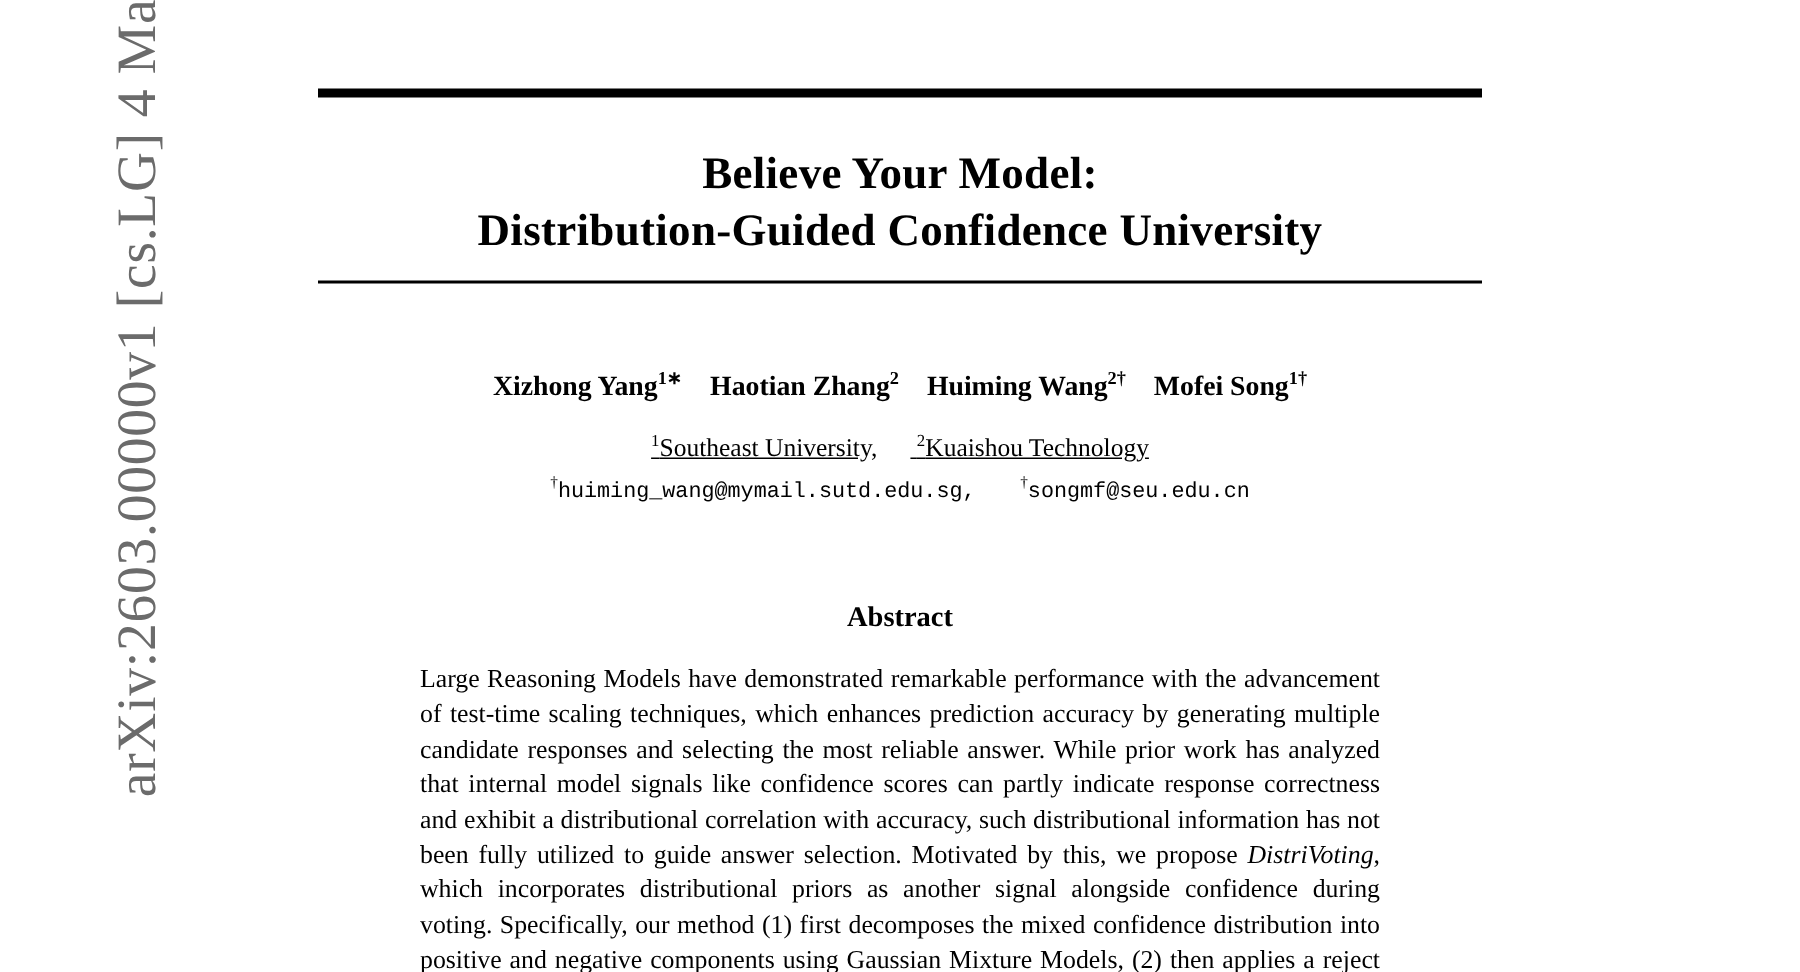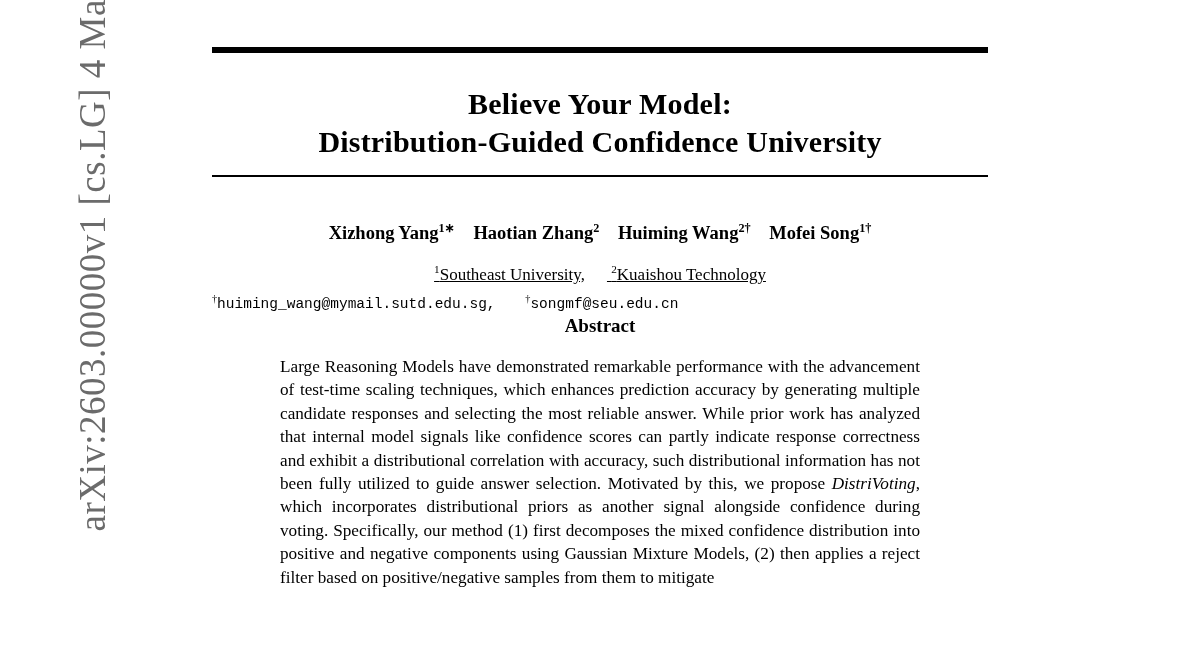--- a/index.html
+++ b/index.html
@@ -29,21 +29,21 @@
     font-size: 37px;
     color: #6b6b6b;
     letter-spacing: 0.5px;
     white-space: nowrap;
     text-align: center;
   }
 
   .paper {
     position: absolute;
     left: 212px;
-    top: 0;
+    top: 12px;
     width: 776px;
     height: 532px;
   }
 
   .rule-top {
     margin-top: 47px;
     height: 6px;
     background: #000000;
   }
   .rule-bottom {
@@ -59,55 +59,57 @@
     line-height: 38px;
     margin-top: 32px;
     letter-spacing: 0.2px;
   }
   .title .line2 { display: block; }
 
   .authors {
     text-align: center;
     font-weight: bold;
     font-size: 18.5px;
-    margin-top: 44px;
+    margin-top: 56px;
   }
   .authors .author { white-space: nowrap; }
   .authors .gap { display: inline-block; width: 14px; }
   sup {
     font-size: 0.66em;
     vertical-align: super;
     font-weight: bold;
   }
 
   .affiliations {
     text-align: center;
     font-size: 17px;
     margin-top: 14px;
     line-height: 22px;
     text-decoration: underline;
   }
   .affiliations sup { font-weight: normal; }
   .aff-gap { display: inline-block; width: 22px; }
 
   .emails {
+    text-align: center;
     font-size: 15.5px;
     margin-top: 2px;
     line-height: 22px;
   }
   .emails .mono {
     font-family: "Liberation Mono", monospace;
     font-size: 14.5px;
   }
   .emails sup { font-weight: normal; font-family: "Liberation Serif", serif; }
 
   .abstract-head {
     text-align: center;
     font-weight: bold;
     font-size: 19px;
+    margin-top: 62px;
   }
 
   .abstract-body {
     margin: 18px auto 0 auto;
     width: 640px;
     font-size: 17.2px;
     line-height: 23.4px;
     text-align: justify;
     text-justify: inter-word;
     hyphens: manual;

